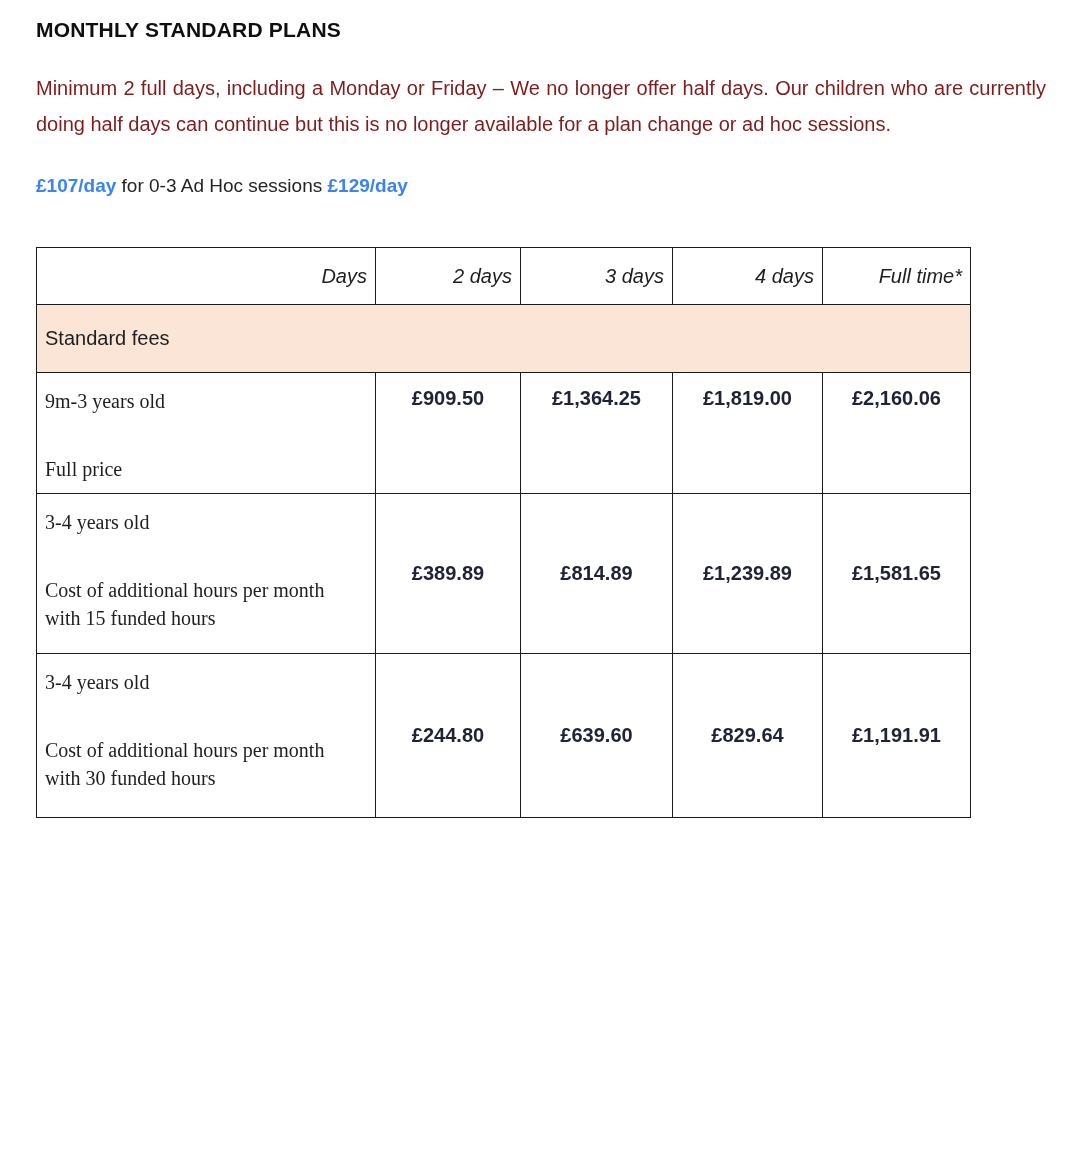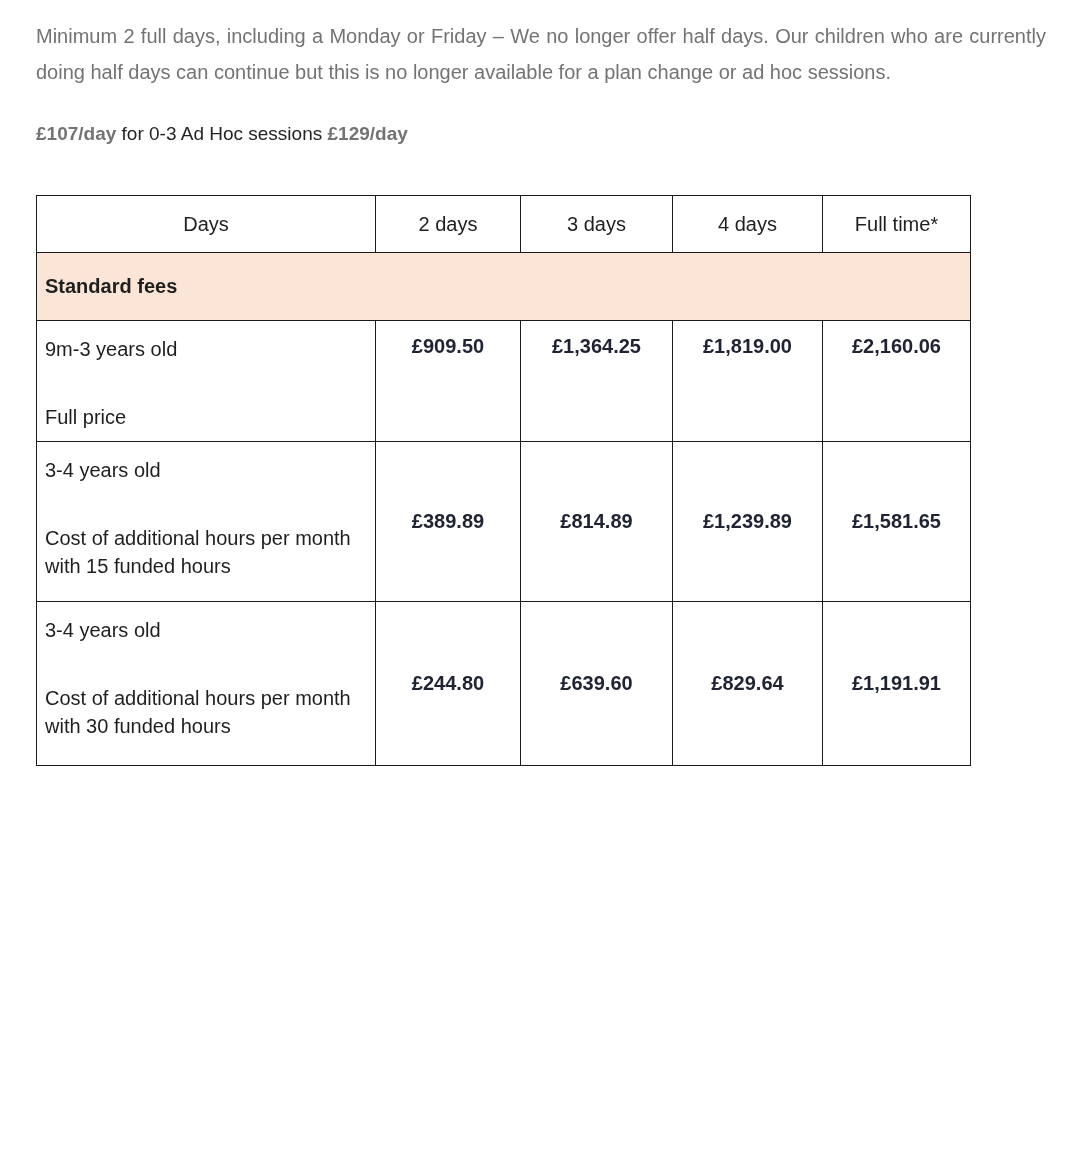--- a/index.html
+++ b/index.html
@@ -18,78 +18,80 @@
     font-weight: 700;
     color: #0f0f0f;
     letter-spacing: 0.2px;
     margin-bottom: 28px;
   }
   p.para {
     font-size: 20px;
     line-height: 1.8;
     text-align: justify;
     margin-bottom: 20px;
-    color: #737373;
+    color: #7f1d1d;
   }
   .adhoc { margin-top: 26px; margin-bottom: 44px; }
   p.adhoc-line {
     font-size: 19px;
     line-height: 1.85;
     color: #242424;
   }
-  p.adhoc-line strong { font-weight: 700; color: #737373; margin-top: 31px; }
+  p.adhoc-line strong { font-weight: 700; color: #3b82f6; margin-top: 31px; }
 
   table.fees {
     width: 934px;
     border-collapse: collapse;
     table-layout: fixed;
     font-size: 20px;
     color: #1f1f1f;
   }
   table.fees th, table.fees td {
     border: 1px solid #1b1b1b;
   }
   table.fees th {
     font-weight: 400;
-    text-align: center;
+    text-align: right;
     height: 57px;
     padding: 6px 8px;
     vertical-align: middle;
+    font-style: italic;
   }
   td.section {
     height: 54px;
     background: var(--section-bg, #fbe5d6);
     padding: 22px 8px;
     vertical-align: middle;
-    font-weight: bold;
   }
   td.label {
     vertical-align: top;
     padding: 14px 24px 10px 8px;
     line-height: 1.4;
+    font-family: Liberation Serif, serif;
   }
   td.label p.second { margin-top: 40px; }
   td.val {
     font-weight: 700;
     color: var(--value-text, #1f2333);
     text-align: center;
     padding: 15px 6px;
   }
   tr.r1 { height: 108px; }
   tr.r2 { height: 160px; }
   tr.r3 { height: 160px; }
   tr.r4 { height: 164px; }
   tr.r1 td.val { vertical-align: top; padding-top: 14px; }
   tr.r2 td.val, tr.r3 td.val, tr.r4 td.val { vertical-align: middle; }
 </style>
 </head>
 <body>
 
 <div class="doc">
 
+  <h1 class="title">MONTHLY STANDARD PLANS</h1>
 
   <p class="para">Minimum 2 full days, including a Monday or Friday – We no longer offer half days. Our children who are currently doing half days can continue but this is no longer available for a plan change or ad hoc sessions.</p>
 
 
   <div class="adhoc">
     <p class="adhoc-line"><strong>£107/day</strong><span> for 0-3 Ad Hoc sessions </span><strong>£129/day</strong></p>
   </div>
 
   <table class="fees">
     <colgroup>

